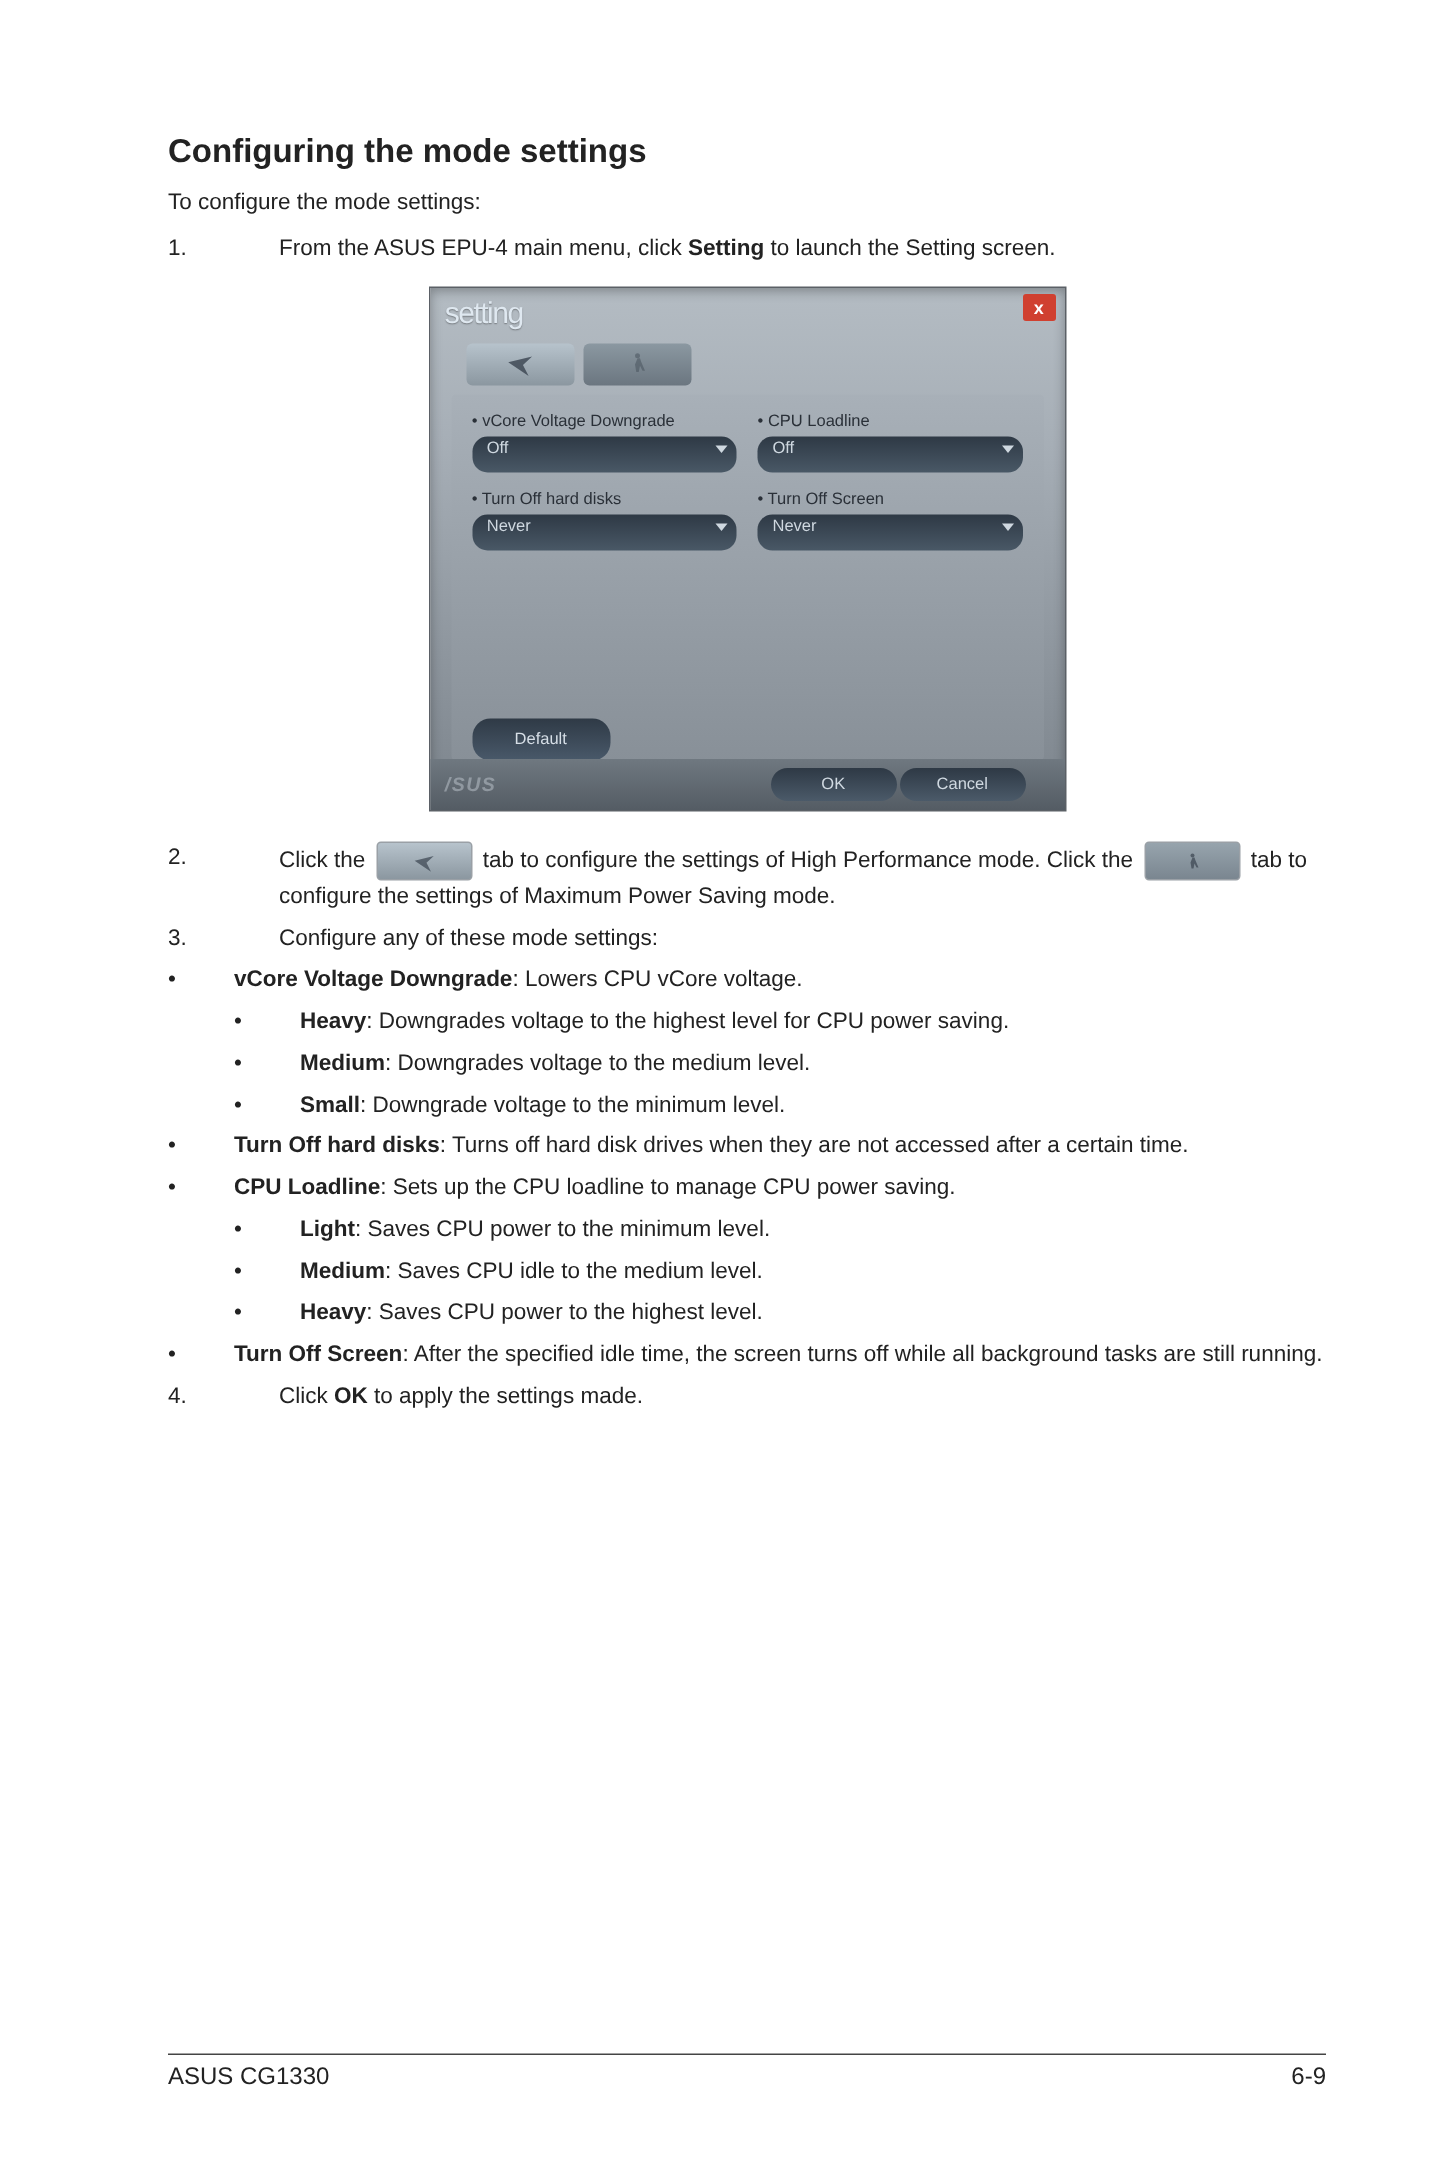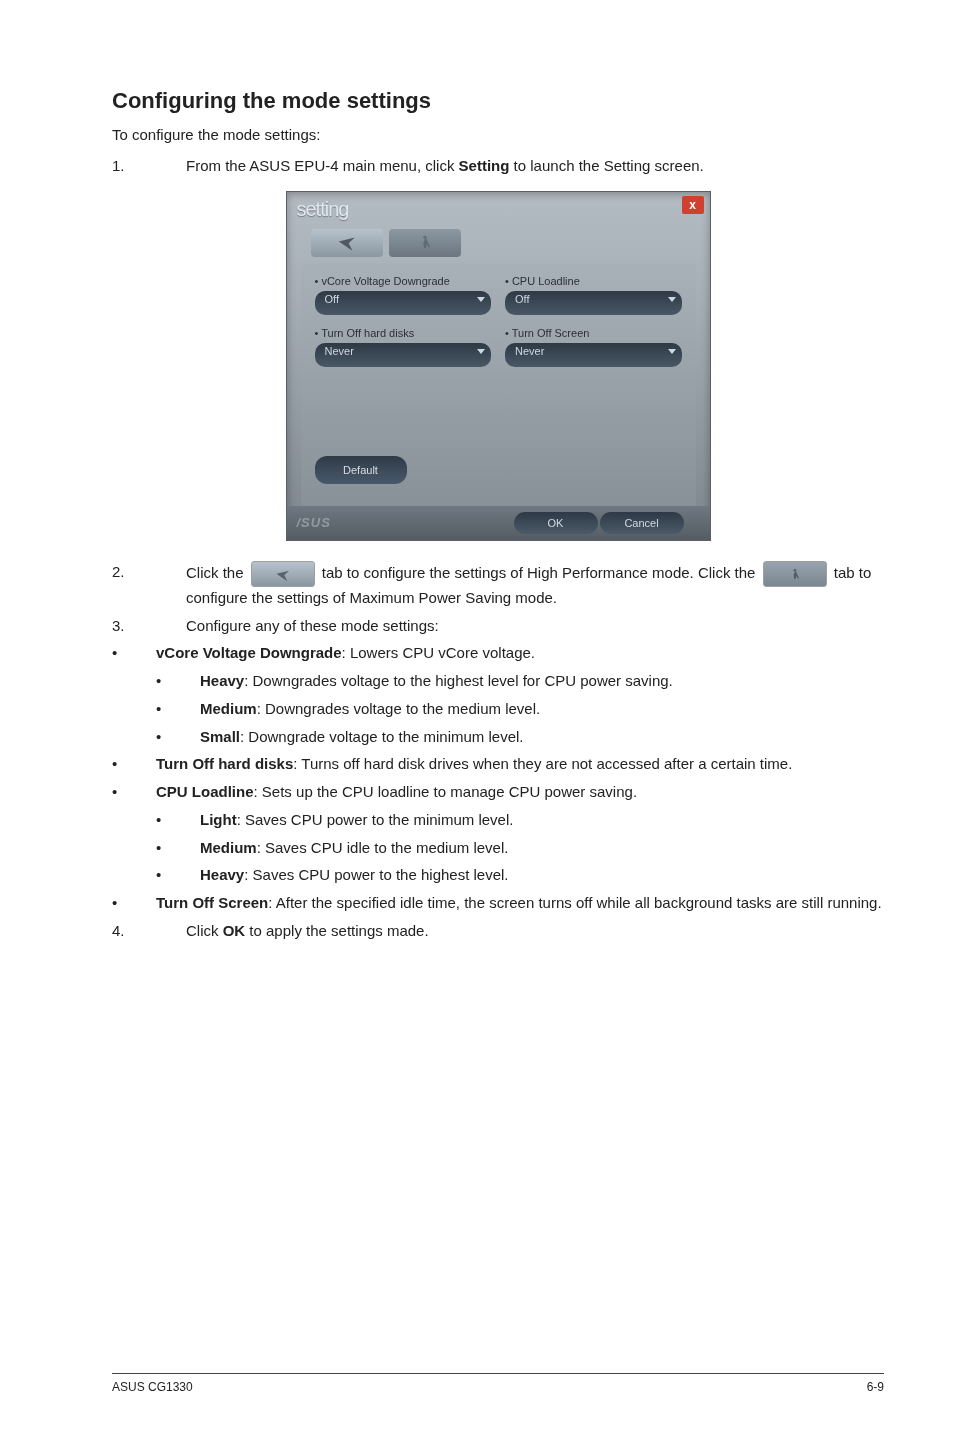--- a/index.html
+++ b/index.html
@@ -88,21 +88,21 @@
     position: relative;
   }
   .opt-field::after {
     content: "";
     position: absolute; right: 6px; top: 6px;
     border-left: 4px solid transparent;
     border-right: 4px solid transparent;
     border-top: 5px solid #cfd8e0;
   }
   .default-btn {
-    position: absolute; left: 14px; bottom: 23px;
+    position: absolute; left: 14px; bottom: 0;
     width: 92px; height: 28px;
     background: linear-gradient(180deg,#2f3a46 0%, #49596a 100%);
     border-radius: 12px;
     color: #d6dee6; font-size: 11px;
     display: flex; align-items: center; justify-content: center;
   }
   .dialog-footer {
     position: absolute; bottom: 0; left: 0; right: 0;
     height: 34px;
     background: linear-gradient(180deg,#6f7880 0%, #545c64 100%);
@@ -126,21 +126,21 @@
     border-radius: 3px;
     margin: 0 3px;
   }
   .inline-tab.secondary { background: linear-gradient(180deg,#97a4ad 0%, #7a8690 100%); }
   .inline-tab svg { width: 16px; height: 16px; display:block; margin: 5px auto 0 auto; fill:#3a4450; opacity:0.7;}
 
   .footer {
     position: absolute; bottom: 44px; left: 112px; right: 70px;
     border-top: 1px solid #444;
     padding-top: 6px;
-    font-size: 12px; color: #222;
+    font-size: 16px; color: #222;
     display: flex; justify-content: space-between;
   }
 </style>
 </head>
 <body>
 
 <div class="page-title">Configuring the mode settings</div>
 <div class="intro">To configure the mode settings:</div>
 
 <div class="step-row">

